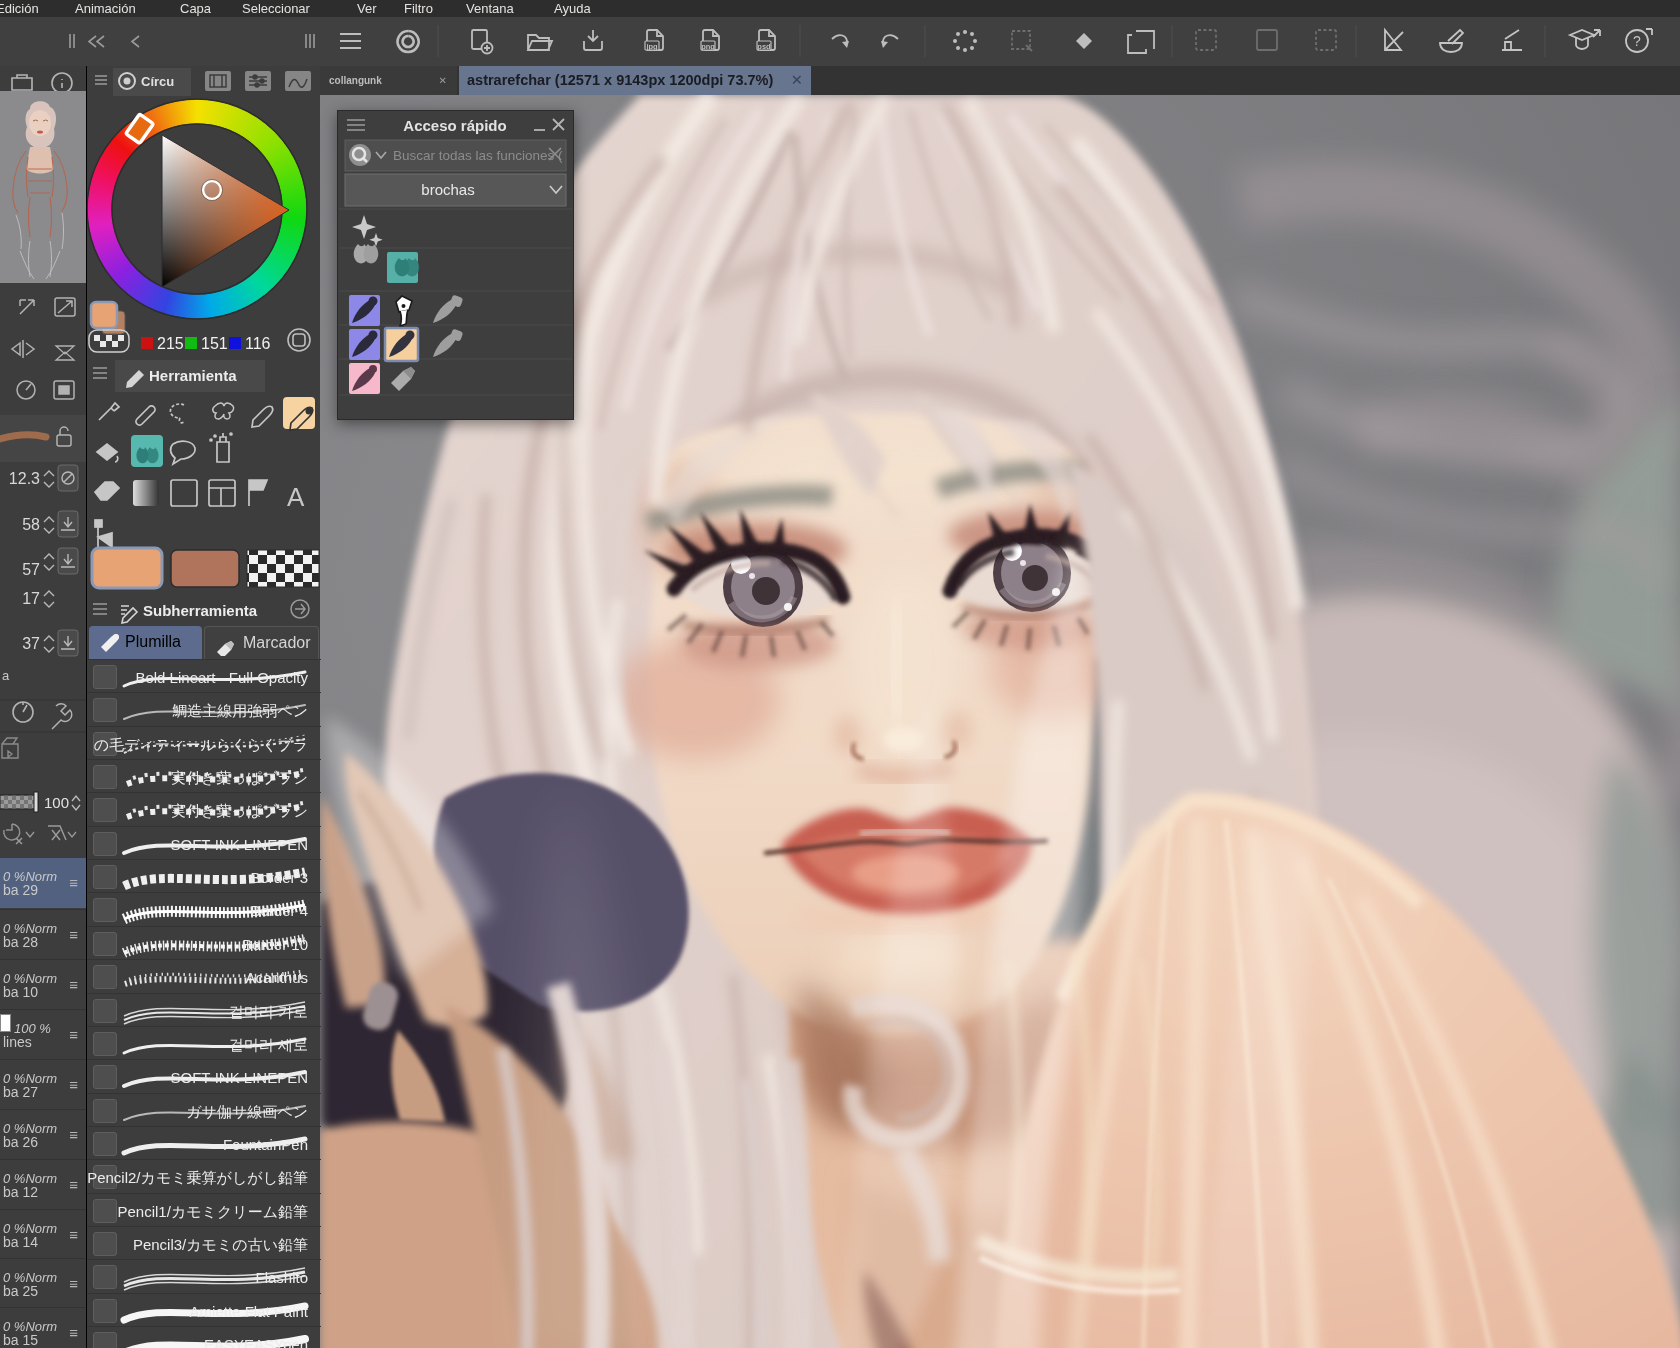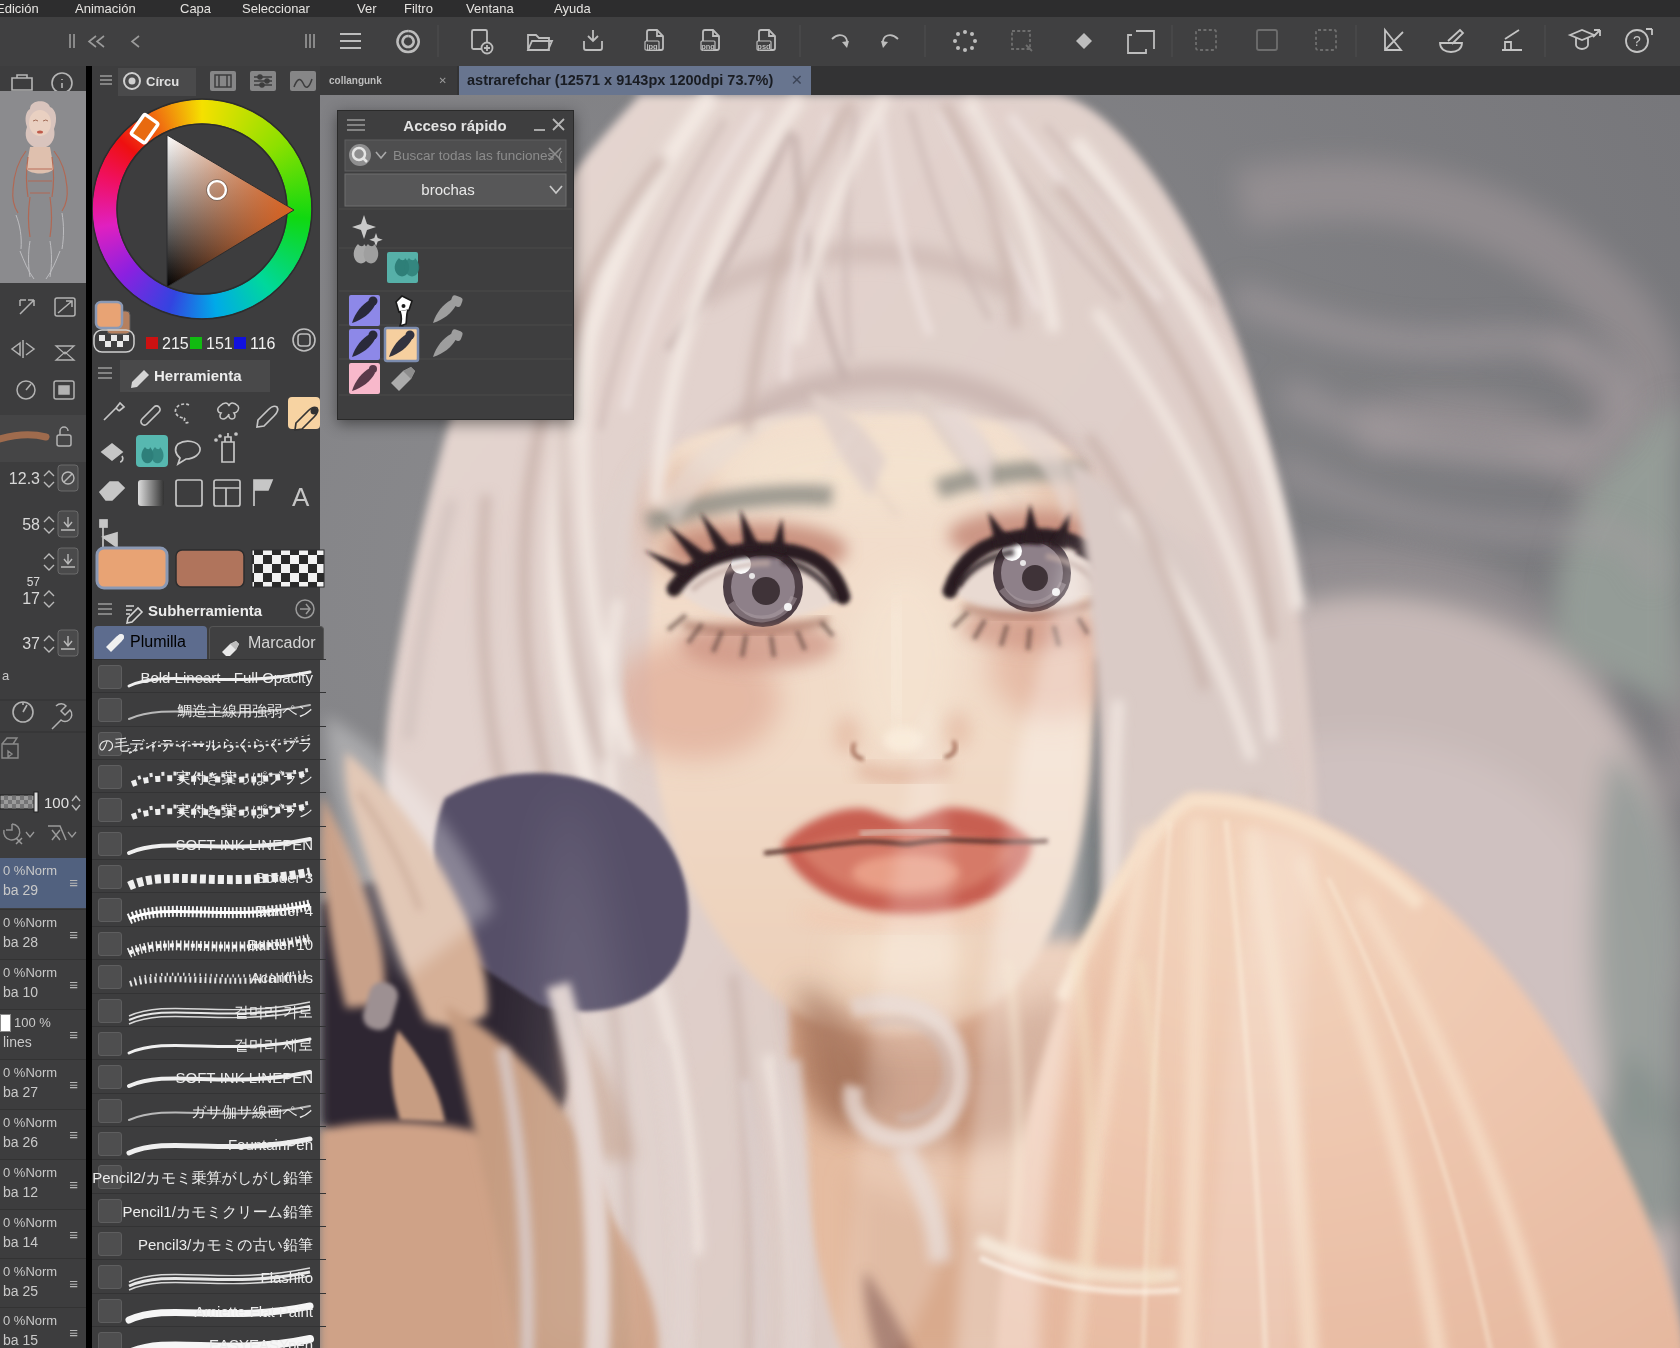--- a/index.html
+++ b/index.html
@@ -9,30 +9,30 @@
   
   #menubar{left:0;top:0;width:1680px;height:17px;background:#2d2d2e;color:#e5e3e0;font-size:13px;}
   #menubar span{position:absolute;top:1px;}
   #toolbar{left:0;top:17px;width:1680px;height:49px;background:#404041;}
   #tabbar{left:320px;top:66px;width:1360px;height:29px;background:#333334;}
   .tab1{position:absolute;left:0;top:0;width:137px;height:29px;background:#3a3a3b;color:#bdbdbd;font-size:10px;line-height:29px;font-weight:bold;}
   .tab2{position:absolute;left:139px;top:0;width:352px;height:29px;background:#68758f;color:#191c22;font-size:14.5px;line-height:29px;font-weight:bold;}
   .tabx{color:#9a9a9a;font-weight:normal;}
   
   #colA{left:0;top:66px;width:86px;height:1282px;background:#3d3d3e;}
-  #colB{left:86px;top:66px;width:234px;height:1282px;background:#3d3d3e;border-left:6px solid #000000;}
+  #colB{left:86px;top:66px;width:234px;height:1282px;background:#3d3d3e;border-left:1px solid #000000;}
   .txt{position:absolute;color:#d8d8d8;}
   
   .brow{position:absolute;left:0;width:234px;height:34px;border-top:1px solid #333334;}
   .brow .cb{position:absolute;left:6px;top:5px;width:24px;height:24px;background:#4e4e4f;border:1px solid #5e5e5f;border-radius:3px;}
   .brow .lbl{position:absolute;right:13px;top:9px;font-size:15px;color:#ececec;white-space:nowrap;}
   .brow svg{position:absolute;left:32px;top:2px;}
   
   .lrow{position:absolute;left:0;width:86px;height:48px;color:#c9c9c9;font-size:13px;}
-  .lrow .l1{position:absolute;left:3px;top:5px;white-space:nowrap;}
+  .lrow .l1{position:absolute;left:3px;top:11px;white-space:nowrap;font-style:italic;}
   .lrow .l2{position:absolute;left:3px;top:24px;white-space:nowrap;font-size:14px;}
   .lrow .hm{position:absolute;right:8px;top:16px;color:#b5b5b5;font-size:15px;letter-spacing:0;}
   
   #qa{left:337px;top:110px;width:237px;height:310px;background:#3e3e3f;border:1px solid #2a2a2a;box-shadow:0 4px 14px rgba(0,0,0,.45);}
 </style>
 </head>
 <body>
 <div id="root">
 
   <svg class="abs" id="cv" style="left:320px;top:95px" width="1360" height="1253" viewBox="320 95 1360 1253" preserveAspectRatio="none">
@@ -503,21 +503,21 @@
       <svg width="86" height="47">
           <path d="M0 24c14-4 30-6 46-2" stroke="#a86f4e" stroke-width="7" fill="none" stroke-linecap="round" opacity=".9"></path>
       <g stroke="#b2b2b2" stroke-width="1.5" fill="none">
             <rect x="57" y="20" width="14" height="11" rx="2"></rect>
             <path d="M60 20v-4a4 4 0 0 1 8 0"></path>
           </g>
         </svg>
     </div>
     <div class="txt" style="right:46px;top:404px;font-size:16px">12.3</div>
     <div class="txt" style="right:46px;top:450px;font-size:16px">58</div>
-    <div class="txt" style="right:46px;top:509px;font-size:12px">57</div>
+    <div class="txt" style="right:46px;top:495px;font-size:16px">57</div>
     <div class="txt" style="right:46px;top:524px;font-size:16px">17</div>
     <div class="txt" style="right:46px;top:569px;font-size:16px">37</div>
     <svg width="86" height="640" style="position:absolute;left:0;top:0;pointer-events:none">
       <g stroke="#b9b9b9" stroke-width="1.4" fill="none">
         <path d="M44 410l5-5 5 5M44 416l5 5 5-5"></path>
         <path d="M44 456l5-5 5 5M44 462l5 5 5-5"></path>
         <path d="M44 493l5-5 5 5M44 499l5 5 5-5"></path>
         <path d="M44 530l5-5 5 5M44 536l5 5 5-5"></path>
         <path d="M44 575l5-5 5 5M44 581l5 5 5-5"></path>
       </g>

